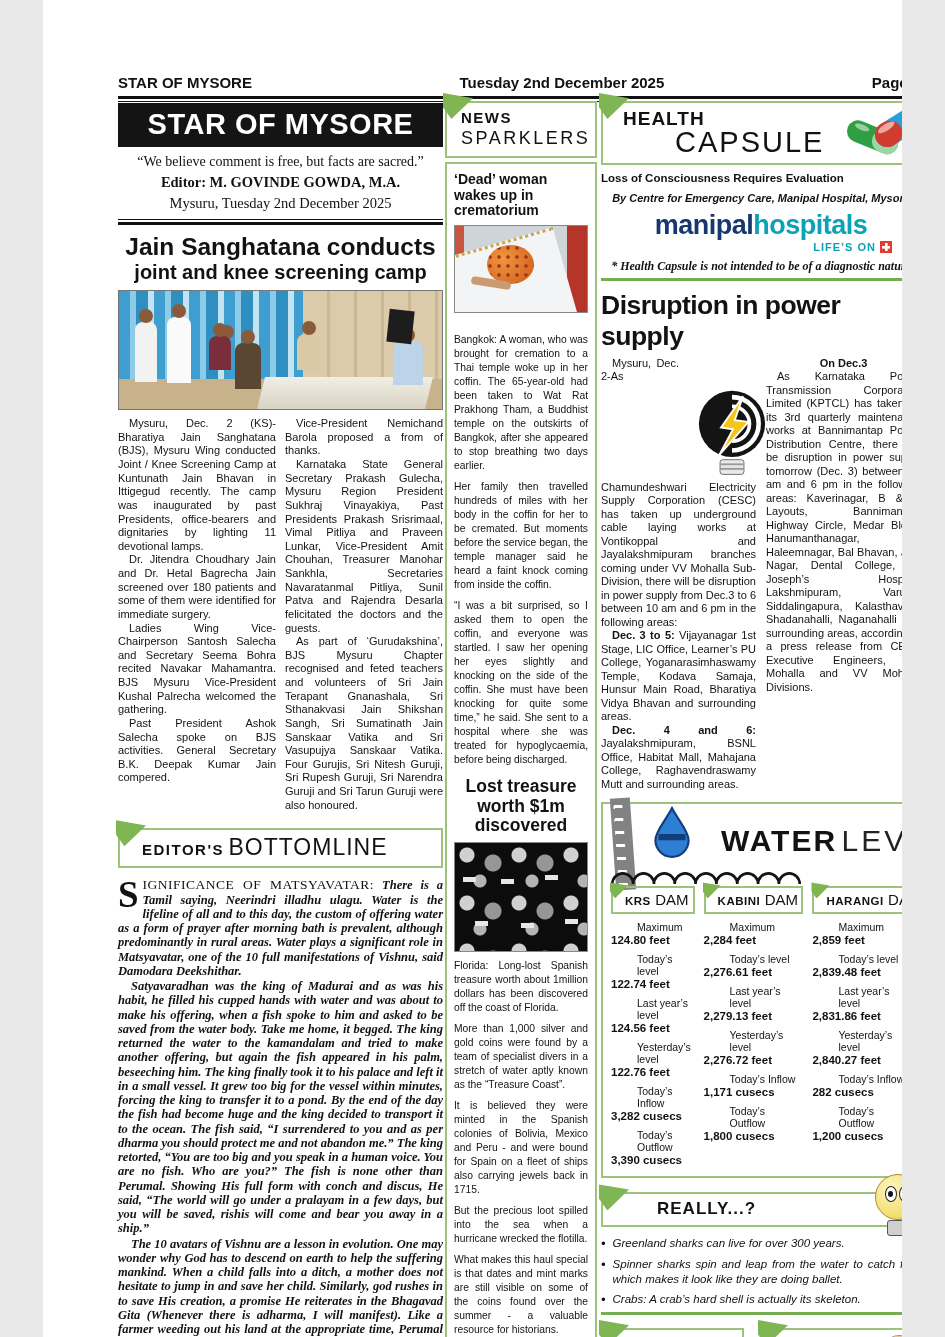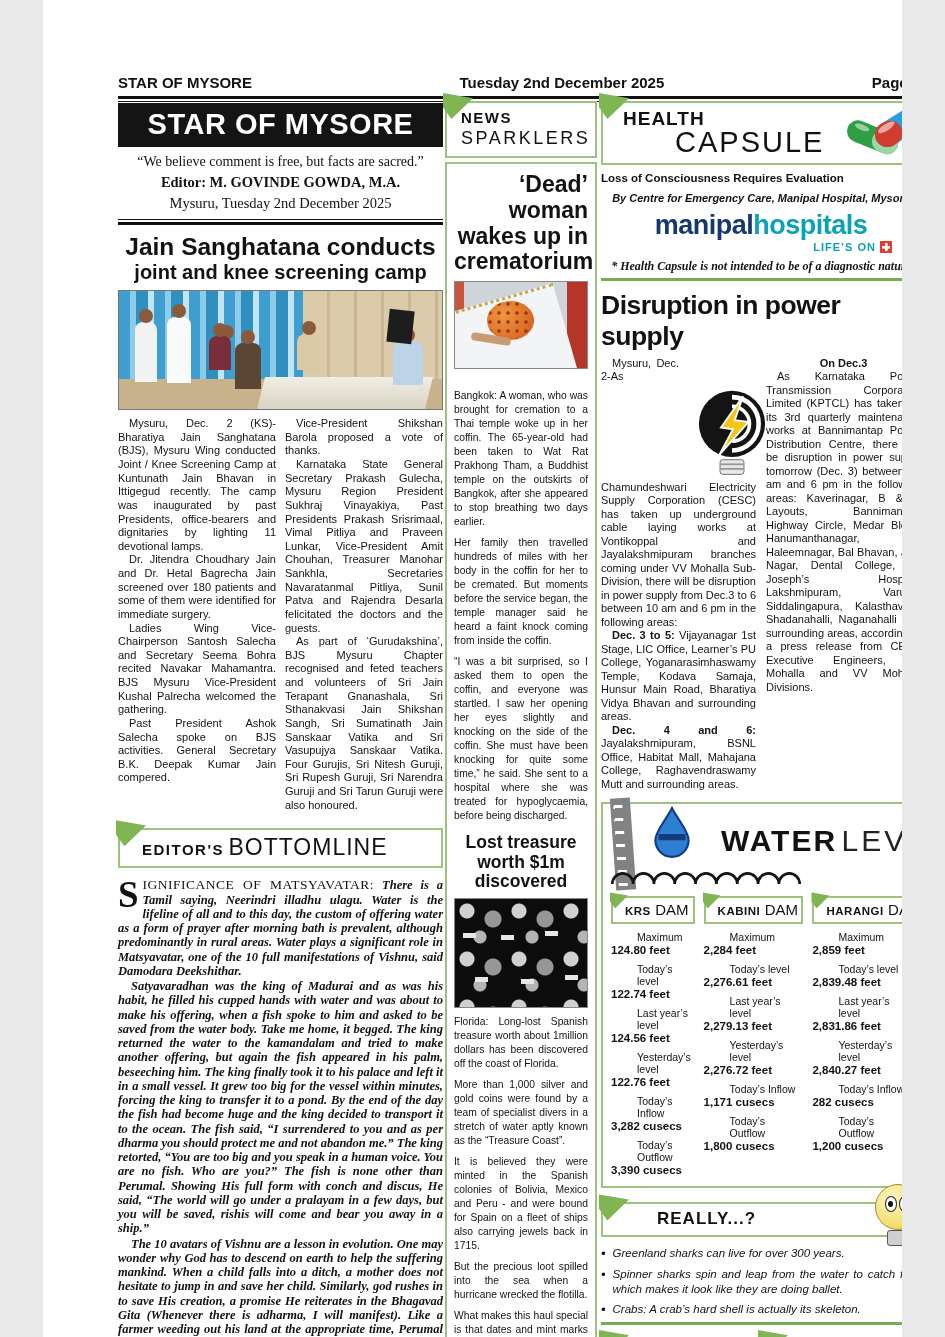--- a/index.html
+++ b/index.html
@@ -52,21 +52,21 @@
   .bl-text p{margin:0 0 1px;}
   .bl-text p.ind{text-indent:13px;}
   .dropcap{float:left;font-style:normal;font-weight:bold;font-size:37px;line-height:.82;padding:3px 4px 0 0;}
   .leadin{font-style:normal;font-weight:normal;font-size:13.5px;letter-spacing:.5px;}
   
   .gbox{position:relative;border:2.5px solid #9cc37c;background:#fff;}
   .spark-box{padding:6px 8px 7px 14px;}
   .spark-b{font-size:15px;font-weight:bold;letter-spacing:1.5px;}
   .spark-l{font-size:18px;letter-spacing:2.5px;margin-top:2px;}
   .mid-main{margin-top:4px;padding:6px 7px 8px;}
-  .mid-h{font-size:23px;font-weight:bold;text-align:right;line-height:1.12;margin:2px 0 6px;}
+  .mid-h{font-size:14px;font-weight:bold;text-align:left;line-height:1.12;margin:2px 0 6px;}
   .mid-h2{font-size:17.5px;font-weight:bold;text-align:center;line-height:1.12;margin:10px 0 6px;}
   .photo-coffin{position:relative;height:86px;overflow:hidden;background:#cfd4d8;border:1px solid #888;}
   .coffin-red{position:absolute;right:0;top:0;width:15%;height:100%;background:#b53629;}
   .coffin-red2{position:absolute;left:0;top:0;width:7%;height:40%;background:#c8553f;}
   .coffin-lid{position:absolute;left:-12%;top:20%;width:100%;height:130%;background:#f3f4f5;
               transform:rotate(-16deg);border-top:3px dotted #c9a84c;}
   .dress{position:absolute;left:24%;top:22%;width:36%;height:46%;border-radius:50%;
          background-image:radial-gradient(circle at 3px 3px,#a33c10 1.5px,rgba(0,0,0,0) 2px),
                           radial-gradient(circle at 35% 35%,#f0953f,#cf5a1a);
          background-size:9px 9px,100% 100%;}
@@ -106,21 +106,21 @@
   .water-box{position:relative;border:2.5px solid #9cc37c;margin-top:11px;padding:8px 8px 10px;}
   .wl-head{position:relative;height:74px;}
   .ruler{position:absolute;left:2px;top:-14px;width:20px;height:92px;background:#828282;transform:rotate(-4deg);}
   .ruler::before{content:"";position:absolute;left:3px;top:4px;width:9px;height:84px;
      background:repeating-linear-gradient(0deg,#fff 0 3px,rgba(0,0,0,0) 3px 13px);}
   .wl-drop{position:absolute;left:40px;top:-6px;}
   .wl-title{position:absolute;left:110px;top:12px;white-space:nowrap;}
   .wl-title .t1{font-size:30px;font-weight:bold;letter-spacing:2px;}
   .wl-title .t2{font-size:30px;font-weight:normal;letter-spacing:3px;color:#222;}
   .wave{position:absolute;left:0px;bottom:-4px;}
-  .dams{display:flex;gap:9px;margin-top:10px;}
+  .dams{display:flex;gap:9px;}
   .dam{width:33.3%;}
   .dam-name{position:relative;border:2px solid #9cc37c;padding:3px 4px 3px 12px;white-space:nowrap;}
   .dam-b{font-size:11.5px;font-weight:bold;letter-spacing:.5px;}
   .dam-l{font-size:15px;}
   .wl-row{margin-top:7px;}
   .wl-label{font-size:10.5px;padding-left:26px;}
   .wl-value{font-size:11.5px;font-weight:bold;margin-top:1px;}
   .really-box{position:relative;border:2.5px solid #9cc37c;margin-top:14px;padding:5px 10px 6px 22px;}
   .really-t{font-size:17px;font-weight:bold;letter-spacing:1px;margin-left:32px;}
   .bulb-cartoon{position:absolute;right:-4px;top:-20px;width:54px;height:62px;}
@@ -190,21 +190,21 @@
     </div>
 
     <div class="jain-article">
       <div class="acol">
         <p>Mysuru, Dec. 2 (KS)- Bharatiya Jain Sanghatana (BJS), Mysuru Wing conducted Joint / Knee Screening Camp at Kuntunath Jain Bhavan in Ittigegud recently. The camp was inaugurated by past Presidents, office-bearers and dignitaries by lighting 11 devotional lamps.</p>
         <p>Dr. Jitendra Choudhary Jain and Dr. Hetal Bagrecha Jain screened over 180 patients and some of them were identified for immediate surgery.</p>
         <p>Ladies Wing Vice-Chairperson Santosh Salecha and Secretary Seema Bohra recited Navakar Mahamantra. BJS Mysuru Vice-President Kushal Palrecha welcomed the gathering.</p>
         <p>Past President Ashok Salecha spoke on BJS activities. General Secretary B.K. Deepak Kumar Jain compered.</p>
       </div>
       <div class="acol">
-        <p>Vice-President Shikshan Barola proposed a vote of thanks.</p>
+        <p>Vice-President Nemichand Barola proposed a from of thanks.</p>
         <p>Karnataka State General Secretary Prakash Gulecha, Mysuru Region President Sukhraj Vinayakiya, Past Presidents Prakash Srisrimaal, Vimal Pitliya and Praveen Lunkar, Vice-President Amit Chouhan, Treasurer Manohar Sankhla, Secretaries Navaratanmal Pitliya, Sunil Patva and Rajendra Desarla felicitated the doctors and the guests.</p>
         <p>As part of ‘Gurudakshina’, BJS Mysuru Chapter recognised and feted teachers and volunteers of Sri Jain Terapant Gnanashala, Sri Sthanakvasi Jain Shikshan Sangh, Sri Sumatinath Jain Sanskaar Vatika and Sri Vasupujya Sanskaar Vatika. Four Gurujis, Sri Nitesh Guruji, Sri Rupesh Guruji, Sri Narendra Guruji and Sri Tarun Guruji were also honoured.</p>
       </div>
     </div>
 
     <div class="bl-box">
       <span class="cflag"></span>
       <span class="bl-title-b">EDITOR'S</span>
       <span class="bl-title-l">BOTTOMLINE</span>
     </div>

